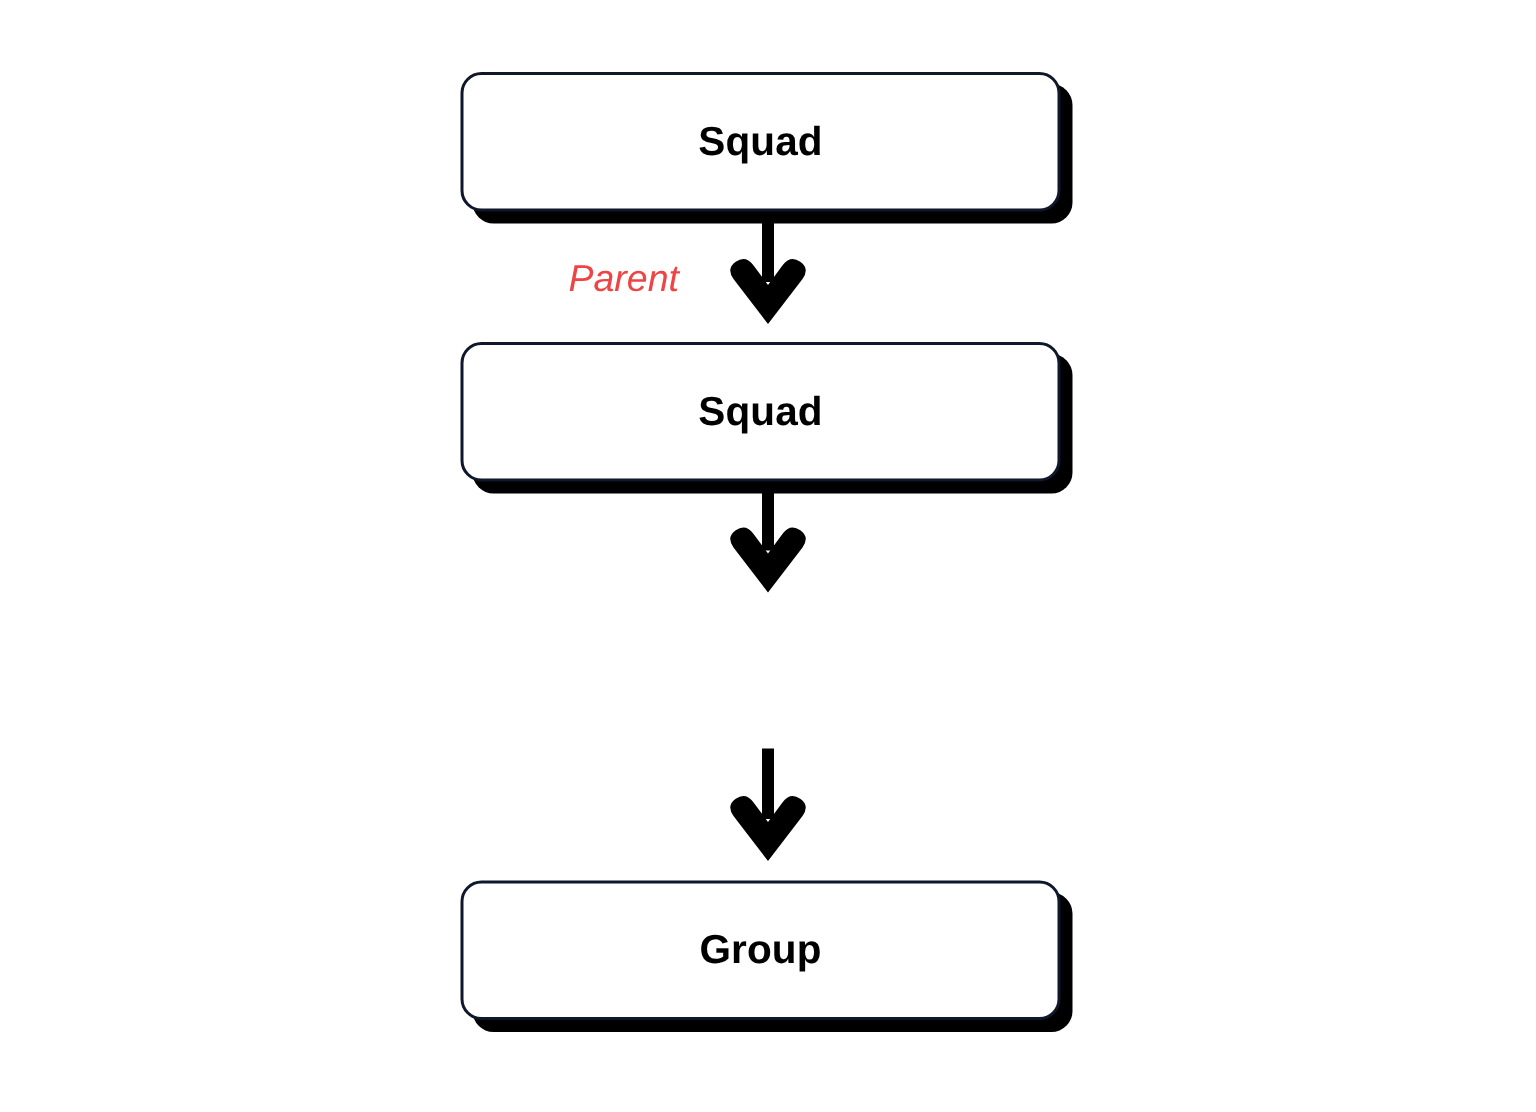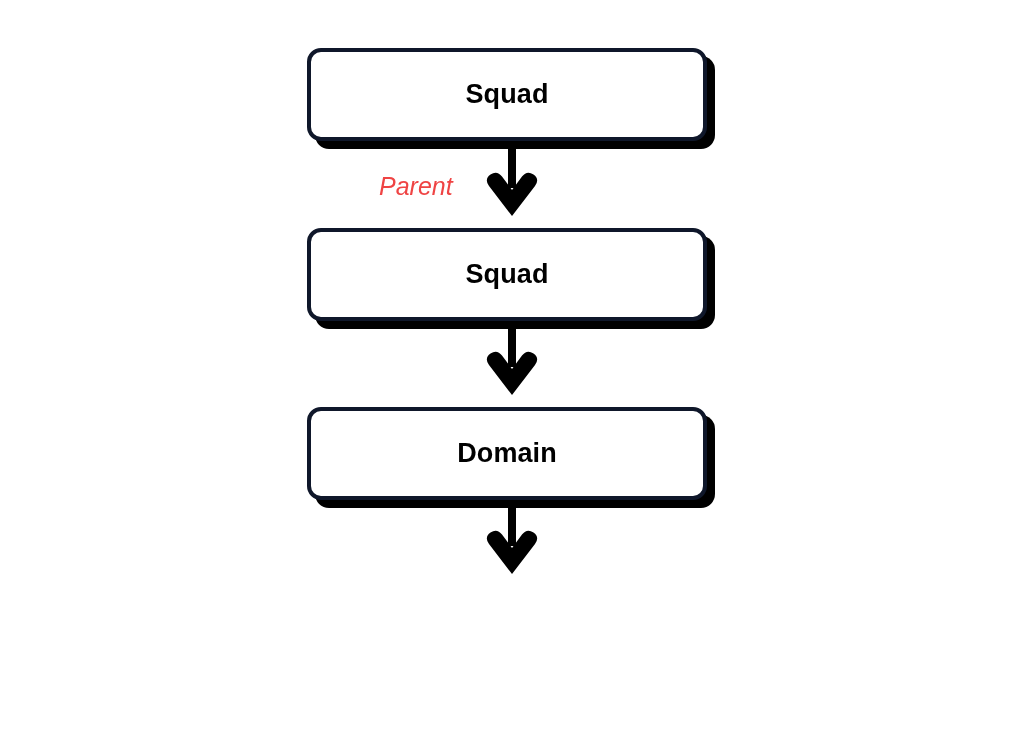--- a/index.html
+++ b/index.html
@@ -36,21 +36,21 @@
     border-radius: 14px;
   }
   .node-body {
     position: absolute;
     left: 0;
     top: 0;
     width: 400px;
     height: 93px;
     box-sizing: border-box;
     background: #ffffff;
-    border: 4px solid #0f172a;
+    border: 2px solid #0f172a;
     border-radius: 14px;
     display: flex;
     align-items: center;
     justify-content: center;
   }
   .node-label {
     font-family: "Liberation Sans", sans-serif;
     font-size: 27px;
     font-weight: bold;
     color: #000000;
@@ -126,21 +126,21 @@
     </div>
   </div>
 
   <div id="node-tribe" class="node">
     <div class="node-shadow"></div>
     <div class="node-body">
       <span class="node-label">Squad</span>
     </div>
   </div>
 
-  <div id="node-domain" class="node">
+
+  <div id="node-group" class="node">
     <div class="node-shadow"></div>
     <div class="node-body">
-      <span class="node-label">Domain</span>
+      <span class="node-label">Group</span>
     </div>
   </div>
-
 
 </div>
 
 </body></html>

